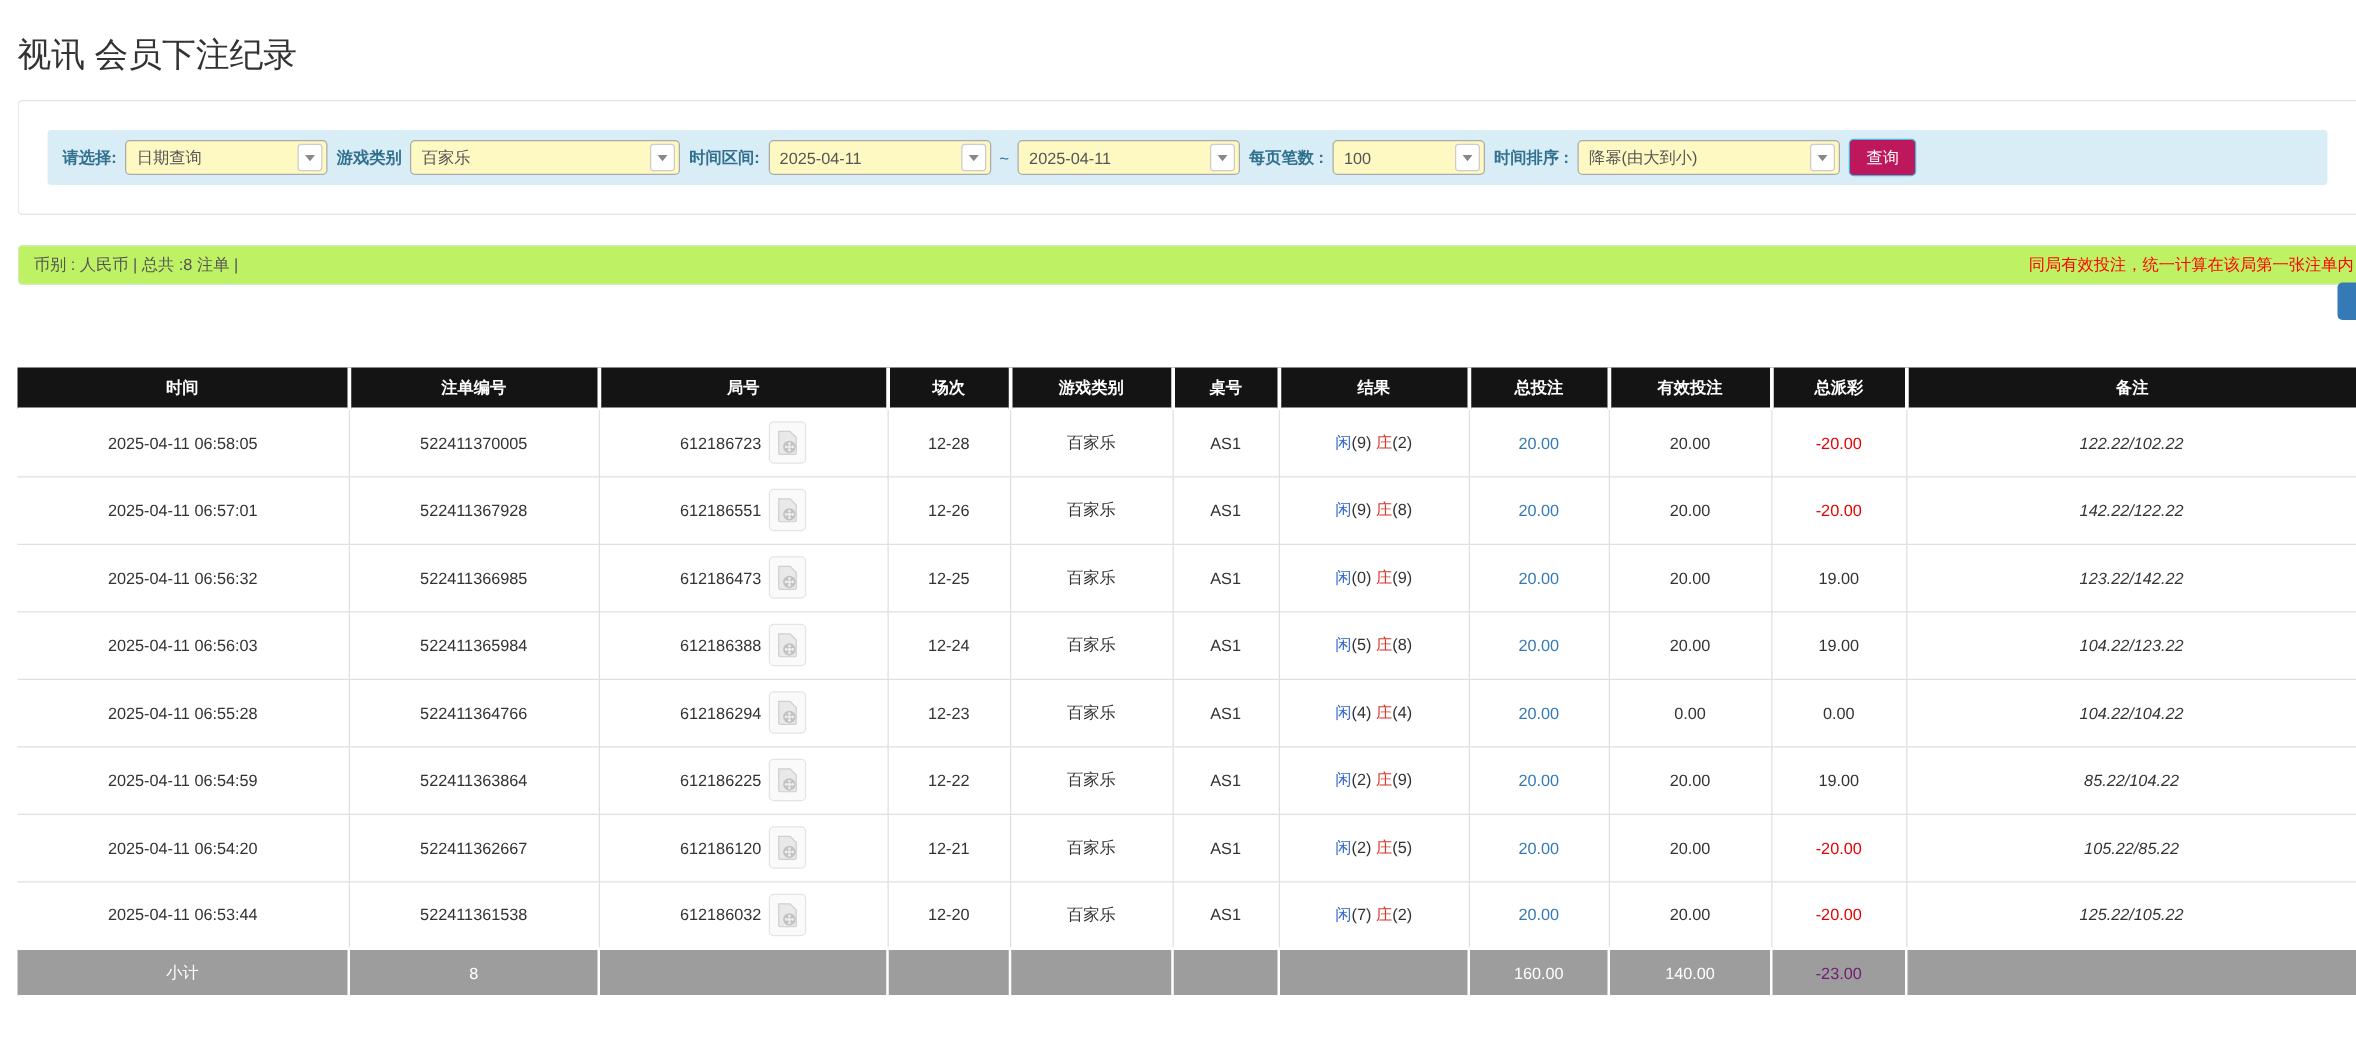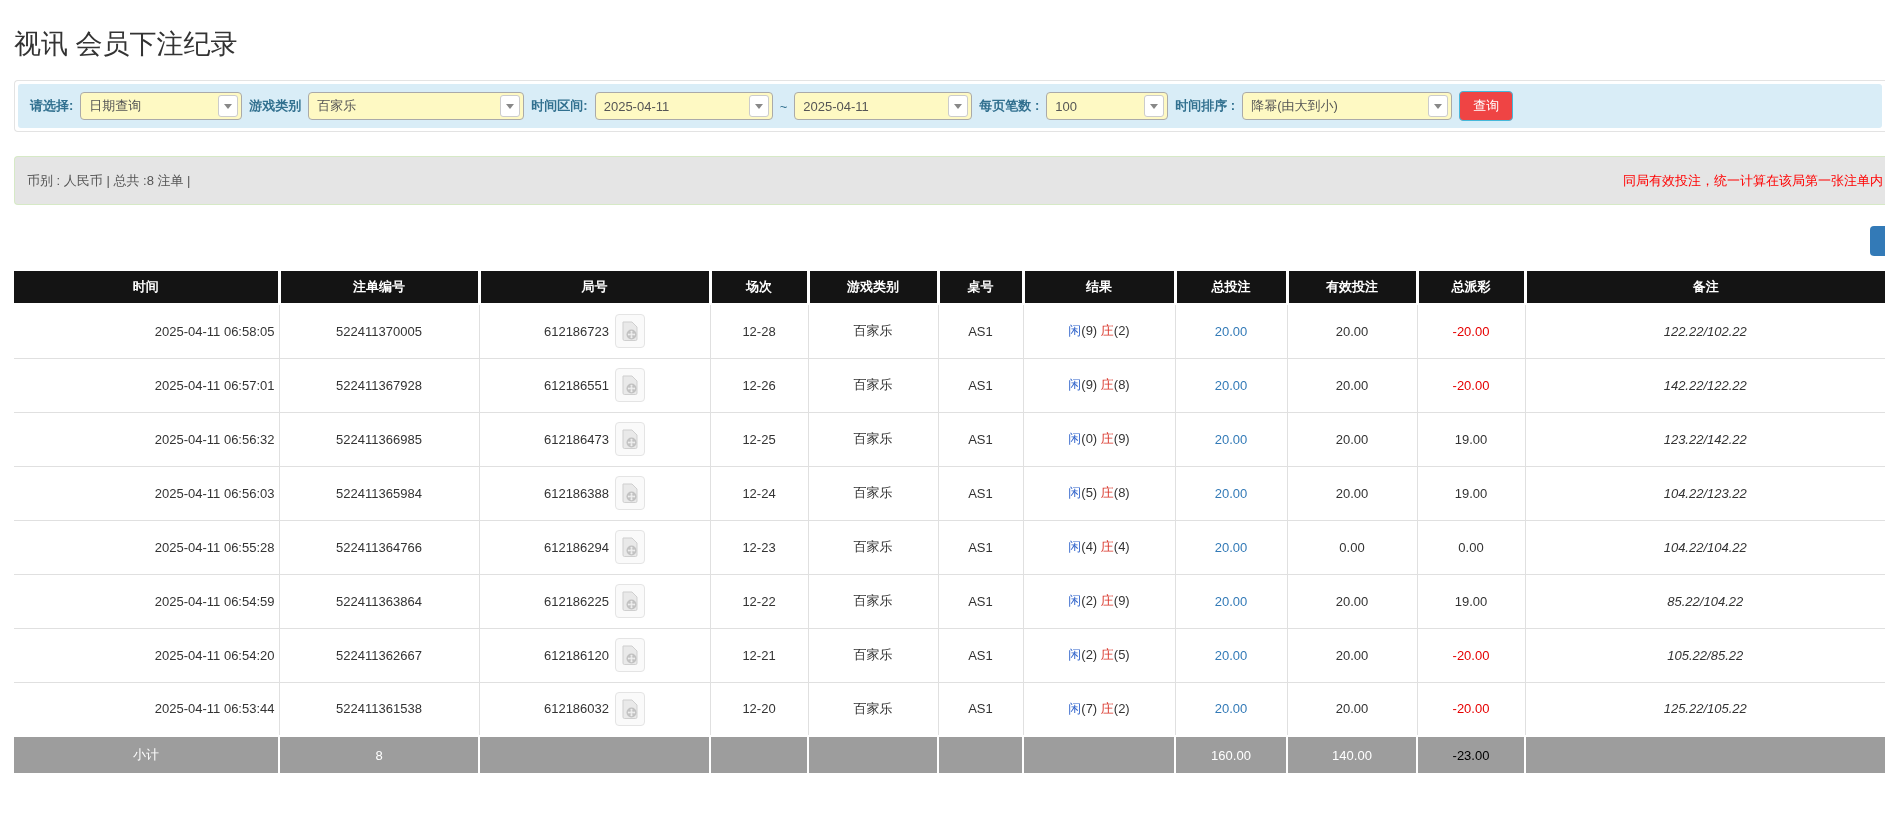--- a/index.html
+++ b/index.html
@@ -12,21 +12,21 @@
   }
   
   .page-title {
     margin:26px 0 0 14px;
     font-size:27px; font-weight:400; color:#333;
   }
   
   .filter-panel {
     margin:18px 0 0 14px; width:1871px;
     background:#fff; border:1px solid #e3e3e3; border-right:none;
-    border-radius:4px 0 0 4px; padding:3px;
+    border-radius:4px 0 0 4px; padding:23px;
   }
   .filter-bar {
     background:#d9edf7; border-radius:3px;
     height:44px; display:flex; align-items:center; gap:7px; padding:0 12px;
   }
   .f-label { font-size:13px; font-weight:bold; color:#31708f; white-space:nowrap; }
   .sel {
     display:inline-flex; align-items:center; justify-content:space-between;
     background:#fef9c3; border:1px solid #aaa; border-radius:4px; height:28px;
     cursor:pointer;
@@ -36,28 +36,28 @@
     width:20px; height:22px; margin-right:3px; flex:0 0 auto;
     border:1px solid #ccc; border-radius:3px; background:#fff;
     display:flex; align-items:center; justify-content:center;
   }
   .caret {
     width:0; height:0; border-left:4px solid transparent;
     border-right:4px solid transparent; border-top:5px solid #888;
   }
   .tilde { color:#31708f; font-size:13px; }
   .btn-search {
-    background:#ef4444; border:1px solid #46b8da; color:#fff;
+    background:#be185d; border:1px solid #46b8da; color:#fff;
     font-size:13px; border-radius:4px; height:30px; padding:0 13px;
     cursor:pointer; font-family:inherit;
   }
   
   .summary-bar {
-    margin:24px 0 0 14px; width:1871px; height:49px;
-    background:#e5e5e5; border:1px solid #d6e9c6; border-right:none;
+    margin:24px 0 0 14px; width:1871px; height:32px;
+    background:#bef264; border:1px solid #d6e9c6; border-right:none;
     border-radius:4px 0 0 4px;
     display:flex; align-items:center; justify-content:space-between;
     padding:0 2px 0 12px;
   }
   .summary-left { font-size:13px; color:#555; }
   .summary-notice { font-size:13px; color:#f00; white-space:nowrap; }
   
   .edge-btn {
     position:absolute; top:226px; right:0; width:15px; height:30px;
     background:#337ab7; border-radius:4px 0 0 4px; cursor:pointer;
@@ -71,41 +71,41 @@
     background:#141414; color:#fff; font-size:13px; font-weight:bold;
     height:33px; border-left:3px solid #fff; border-bottom:2px solid #fff;
     text-align:center; padding:0;
   }
   .records th:first-child { border-left:none; }
   .records tbody td {
     height:54px; font-size:13px; color:#333; text-align:center;
     border:1px solid #e0e0e0; background:#fff; padding:0 4px;
     white-space:nowrap; overflow:hidden;
   }
-  .records tbody td:first-child { border-left:none;text-align:right; }
+  .records tbody td:first-child { border-left:none; }
   .records tbody td:last-child { border-right:none;font-style:italic; }
   .round-cell-inner { display:inline-flex; align-items:center; gap:6px; }
   .video-btn {
     display:inline-flex; align-items:center; justify-content:center;
     width:30px; height:34px; background:#fafafa; border:1px solid #e4e4e4;
     border-radius:4px; cursor:pointer;
   }
   .res-player { color:#3366cc; }
   .res-banker { color:#d9352a; }
   .res-score { color:#333; }
   td.total-bet a { color:#337ab7; text-decoration:none; cursor:pointer; }
   .payout.neg { color:#e60000; }
   
   .records tfoot td {
     height:38px; background:#9d9d9d; color:#fff; font-size:13px;
     text-align:center; border:2px solid #fff; padding:0 4px;
   }
   .records tfoot td:first-child { border-left:none; }
   .records tfoot td:last-child { border-right:none; }
-  .records tfoot td.payout.neg { color:#000000; }
+  .records tfoot td.payout.neg { color:#701a75; }
 </style>
 </head>
 <body>
 
 <h1 class="page-title">视讯 会员下注纪录</h1>
 
 <div class="filter-panel">
   <div class="filter-bar">
     <span class="f-label">请选择:</span>
     <span class="sel" style="width:162px">

